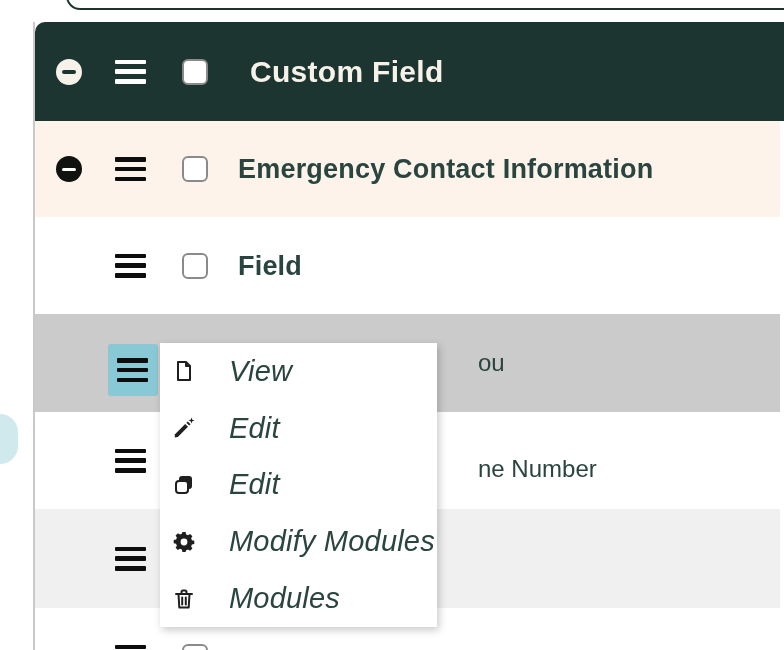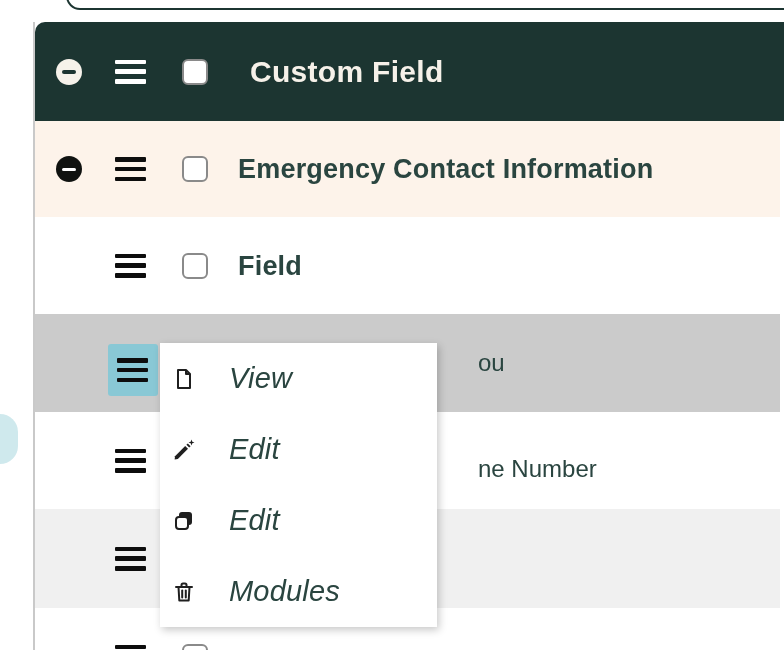--- a/index.html
+++ b/index.html
@@ -181,20 +181,29 @@
     <div class="menu-item">
       <span class="mi-icon">
         <svg viewBox="0 0 24 24">
           <rect x="7" y="3" width="13" height="13" rx="3" fill="#1f1f1f"></rect>
           <rect x="4" y="8" width="12" height="12" rx="3" fill="#fff" stroke="#1f1f1f" stroke-width="2"></rect>
         </svg>
       </span>
       <span class="mi-label">Edit</span>
     </div>
 
+    <div class="menu-item">
+      <span class="mi-icon">
+        <svg viewBox="0 0 24 24" fill="#1f1f1f">
+          <path d="M10.4 2 h3.2 l.5 2.4 a7.6 7.6 0 0 1 1.9.8 l2.1-1.3 2.3 2.3 -1.3 2.1 a7.6 7.6 0 0 1 .8 1.9 l2.4.5 v3.2 l-2.4.5 a7.6 7.6 0 0 1-.8 1.9 l1.3 2.1 -2.3 2.3 -2.1-1.3 a7.6 7.6 0 0 1-1.9.8 L13.6 22 h-3.2 l-.5-2.4 a7.6 7.6 0 0 1-1.9-.8 L5.9 20.1 3.6 17.8 4.9 15.7 a7.6 7.6 0 0 1-.8-1.9 L1.7 13.3 v-3.2 l2.4-.5 a7.6 7.6 0 0 1 .8-1.9 L3.6 5.6 5.9 3.3 8 4.6 a7.6 7.6 0 0 1 1.9-.8 z"></path>
+          <circle cx="12" cy="12" r="3.4" fill="#fff"></circle>
+        </svg>
+      </span>
+      <span class="mi-label">Modify Modules</span>
+    </div>
 
     <div class="menu-item">
       <span class="mi-icon">
         <svg viewBox="0 0 24 24" fill="none" stroke="#1f1f1f" stroke-width="2" stroke-linecap="round">
           <path d="M4 7 h16"></path>
           <path d="M9.5 7 V5 a1.5 1.5 0 0 1 1.5-1.5 h2 A1.5 1.5 0 0 1 14.5 5 v2"></path>
           <path d="M6.5 7 l.8 13.5 h9.4 L17.5 7" stroke-linejoin="round"></path>
           <path d="M10.2 10.5 v7"></path>
             <path d="M13.8 10.5 v7"></path>
         </svg>

